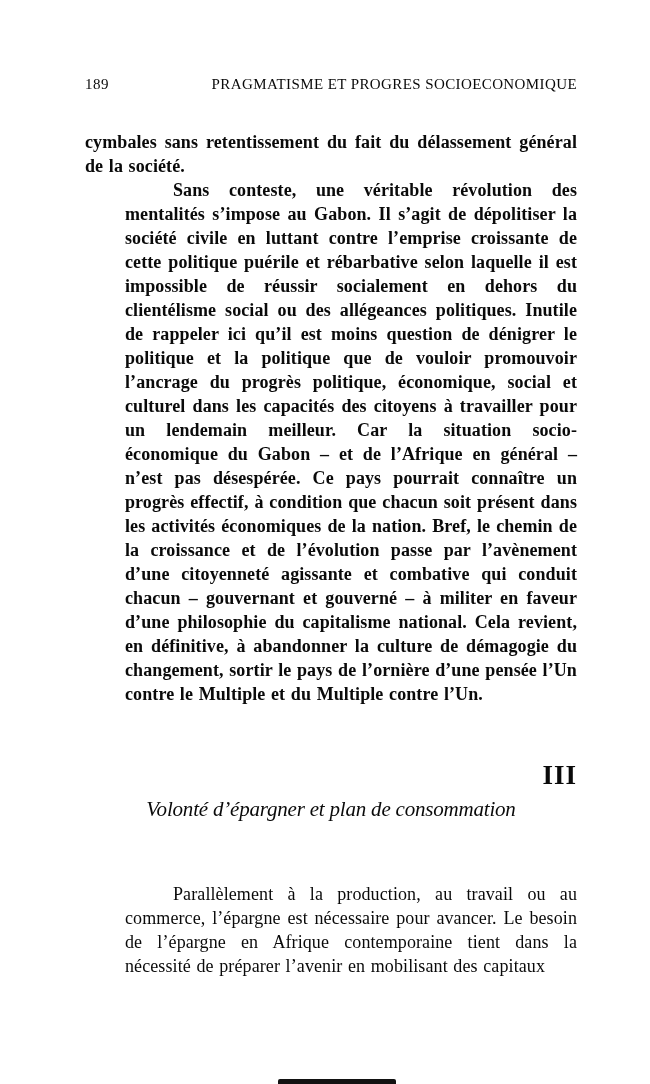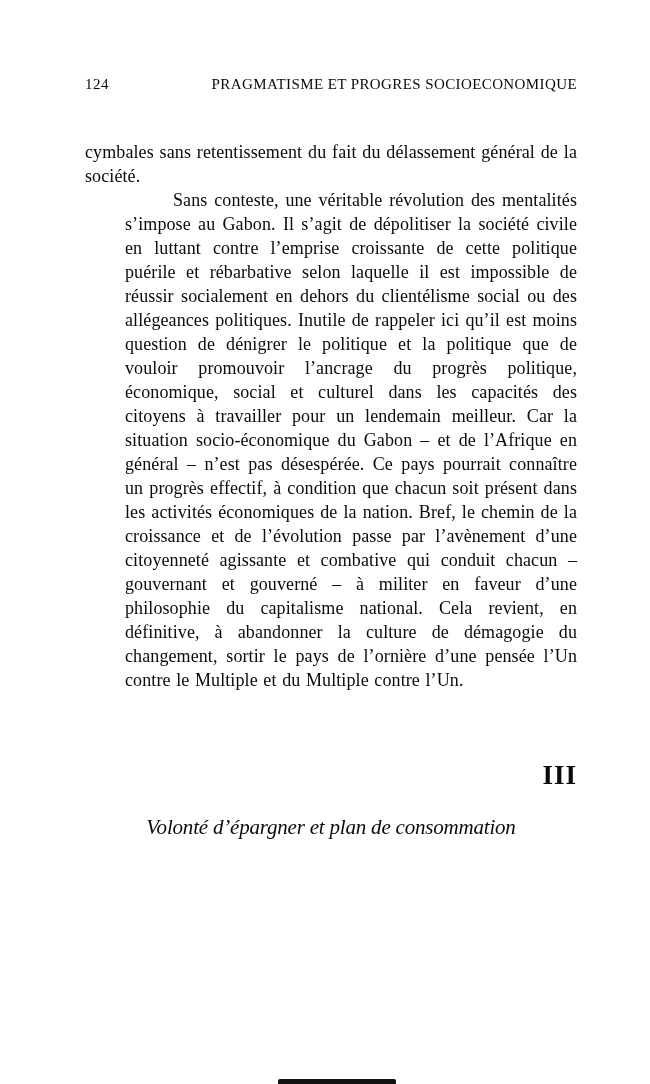--- a/index.html
+++ b/index.html
@@ -37,21 +37,21 @@
   .header-title {
     font-size: 15px;
     letter-spacing: 0.4px;
   }
   
   .text-block {
     position: absolute;
     left: 85px;
     width: 492px;
   }
-  .block-top { top: 140px; }
+  .block-top { top: 130px; font-weight: bold; }
   .para {
     margin: 0;
     font-size: 18px;
     line-height: 24px;
     text-align: justify;
     letter-spacing: 0.1px;
     word-spacing: 1px;
   }
   .indent { text-indent: 48px; margin-left: 40px; }
   
@@ -63,21 +63,21 @@
     text-align: center;
   }
   .section-number {
     font-size: 27px;
     font-weight: bold;
     letter-spacing: 1px;
     line-height: 30px;
     text-align: right;
   }
   .section-title {
-    margin-top: 24px;
+    margin-top: 6px;
     font-size: 21px;
     font-style: italic;
     letter-spacing: -0.2px;
     line-height: 26px;
   }
   
   .block-bottom { top: 882px; }
   
   .scan-mark {
     position: absolute;
@@ -88,30 +88,33 @@
     background: #121212;
     border-radius: 2px 2px 0 0;
   }
 </style>
 </head>
 <body>
 
 <div class="page">
 
   <header class="running-head">
-    <span class="page-number">124</span>
+    <span class="page-number">189</span>
     <span class="header-title">PRAGMATISME ET PROGRES SOCIOECONOMIQUE</span>
   </header>
 
   <main class="text-block block-top">
     <p class="para">cymbales sans retentissement du fait du délassement général de la société.</p>
     <p class="para indent">Sans conteste, une véritable révolution des mentalités s’impose au Gabon. Il s’agit de dépolitiser la société civile en luttant contre l’emprise croissante de cette politique puérile et rébarbative selon laquelle il est impossible de réussir socialement en dehors du clientélisme social ou des allégeances politiques. Inutile de rappeler ici qu’il est moins question de dénigrer le politique et la politique que de vouloir promouvoir l’ancrage du progrès politique, économique, social et culturel dans les capacités des citoyens à travailler pour un lendemain meilleur. Car la situation socio-économique du Gabon – et de l’Afrique en général – n’est pas désespérée. Ce pays pourrait connaître un progrès effectif, à condition que chacun soit présent dans les activités économiques de la nation. Bref, le chemin de la croissance et de l’évolution passe par l’avènement d’une citoyenneté agissante et combative qui conduit chacun – gouvernant et gouverné – à militer en faveur d’une philosophie du capitalisme national. Cela revient, en définitive, à abandonner la culture de démagogie du changement, sortir le pays de l’ornière d’une pensée l’Un contre le Multiple et du Multiple contre l’Un.</p>
   </main>
 
   <section class="section-heading">
     <div class="section-number">III</div>
     <div class="section-title">Volonté d’épargner et plan de consommation</div>
   </section>
 
+  <div class="text-block block-bottom">
+    <p class="para indent">Parallèlement à la production, au travail ou au commerce, l’épargne est nécessaire pour avancer. Le besoin de l’épargne en Afrique contemporaine tient dans la nécessité de préparer l’avenir en mobilisant des capitaux</p>
+  </div>
 
   <div class="scan-mark"></div>
 
 </div>
 
 </body></html>

